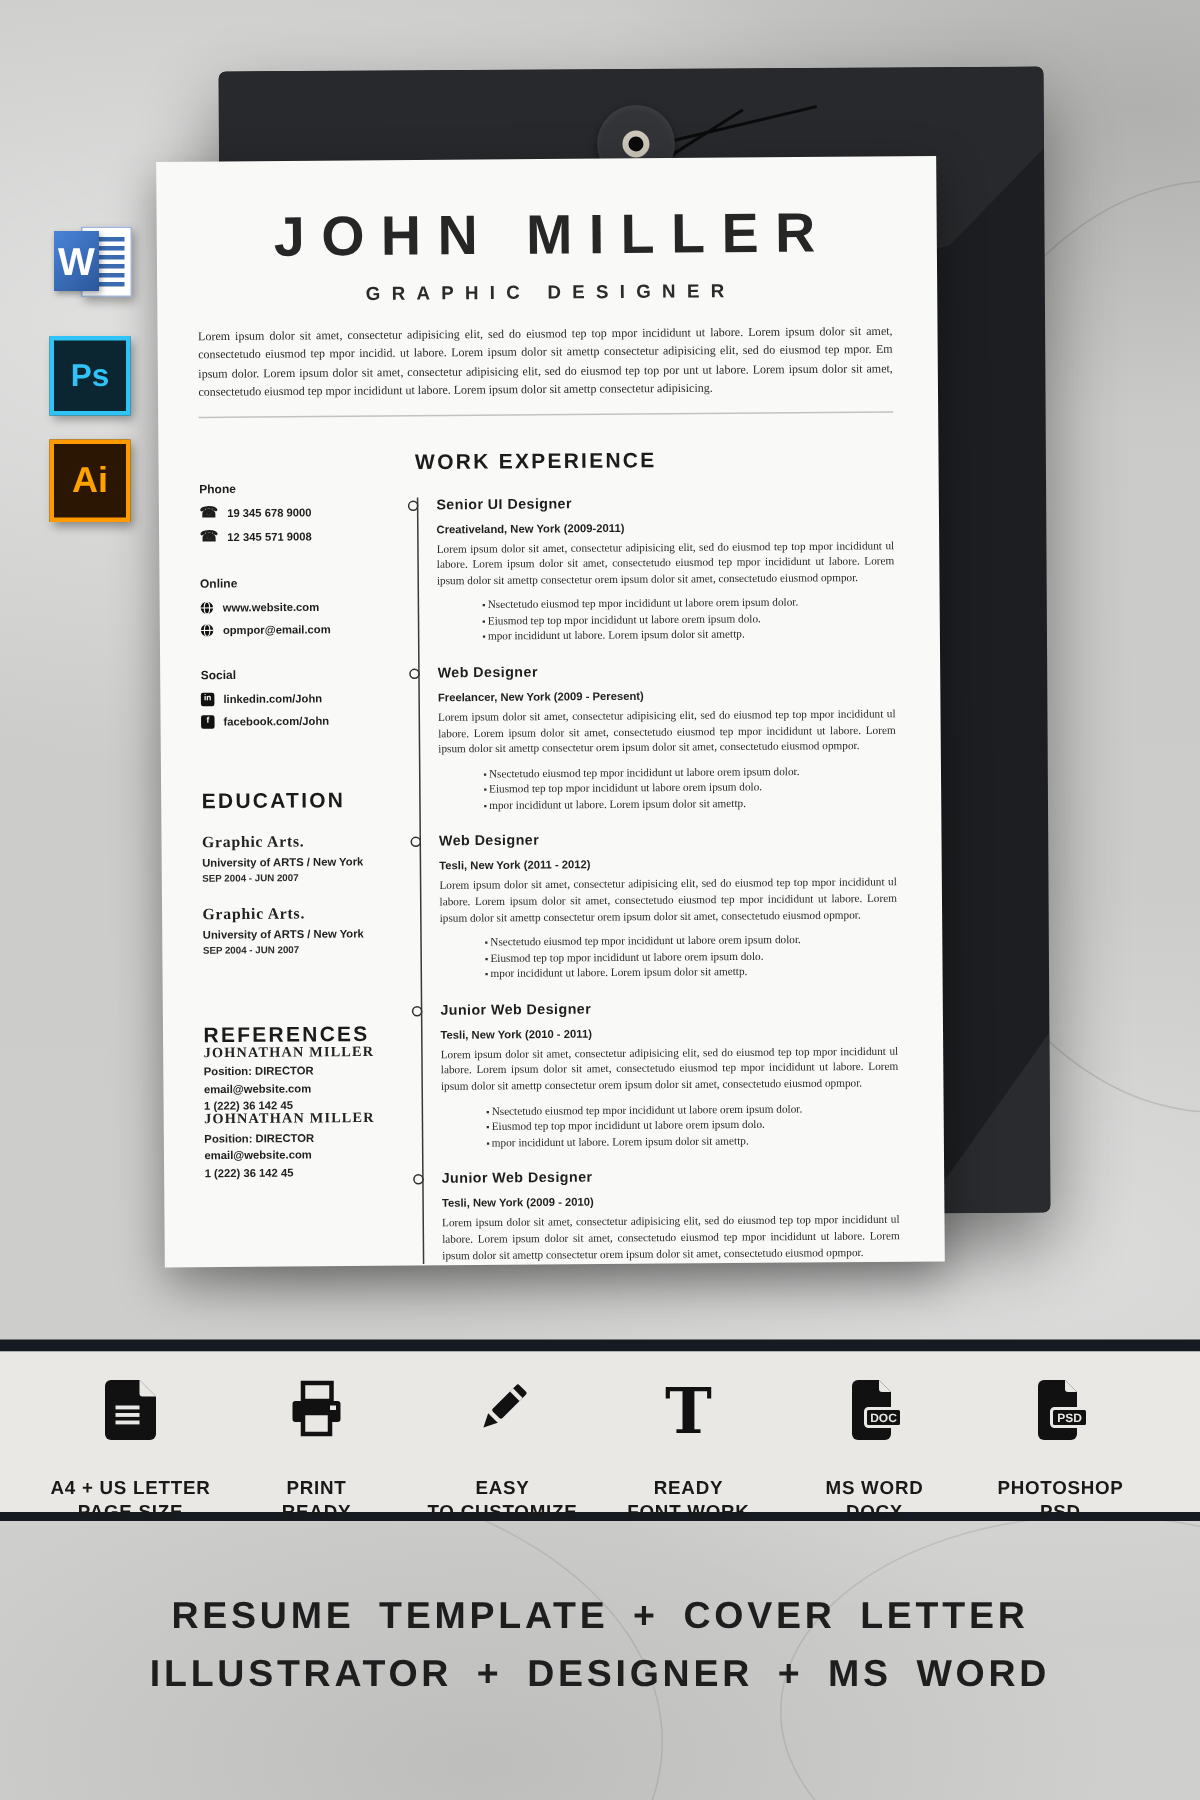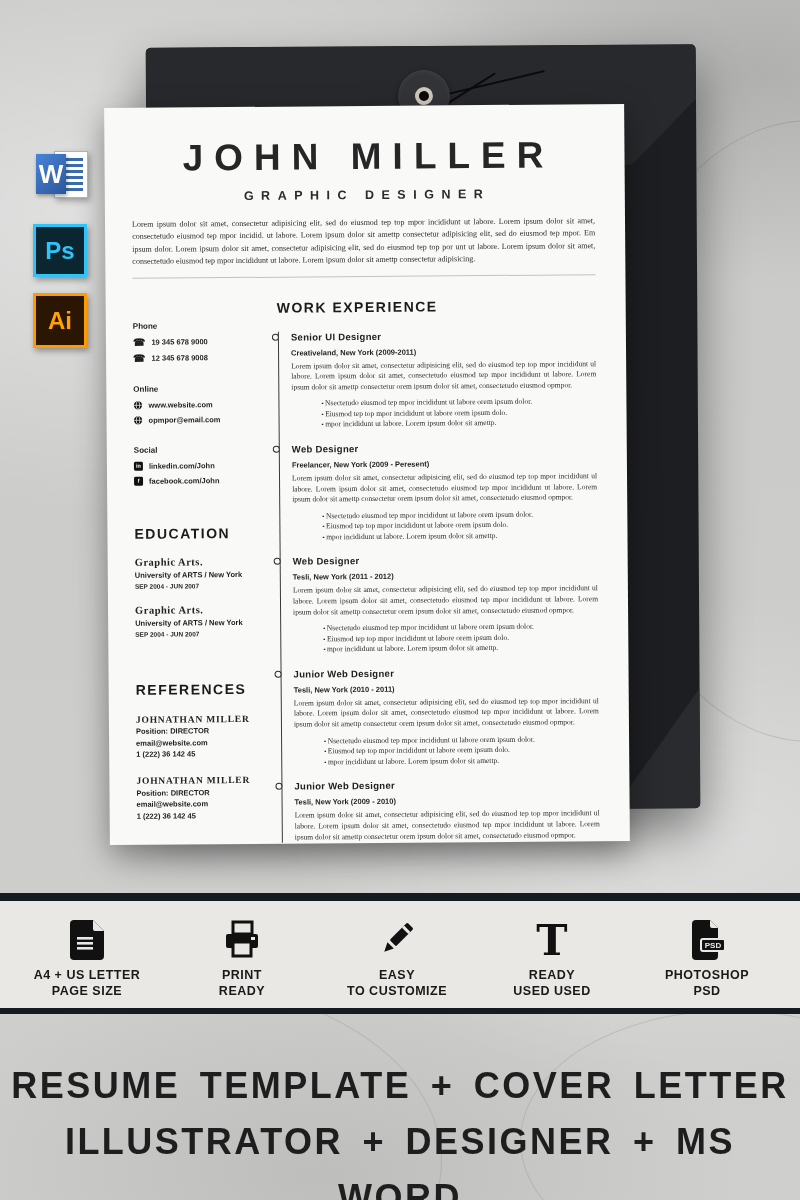--- a/index.html
+++ b/index.html
@@ -56,21 +56,21 @@
   .globe-svg{width:9px;height:9px;flex:none;}
   .badge{width:9px;height:9px;background:#111;color:#fff;font-size:5.5px;font-weight:bold;
     display:flex;align-items:center;justify-content:center;border-radius:1.5px;flex:none;}
   .section-title{font-size:14px;font-weight:bold;letter-spacing:1.5px;color:#1b1b1b;}
   .left-title-edu{margin-top:40px;}
   .left-title-ref{margin-top:44px;}
   .edu-entry{margin-top:15px;}
   .edu-degree{font-family:"Liberation Serif", serif;font-weight:bold;font-size:10.5px;letter-spacing:.5px;}
   .edu-school{font-size:7.5px;font-weight:bold;margin-top:3.5px;}
   .edu-dates{font-size:6.5px;font-weight:bold;margin-top:2.5px;color:#2b2b2b;}
-  .ref-entry{margin-top:17px;}
+  .ref-entry{}
   .ref-name{font-family:"Liberation Serif", serif;font-weight:bold;font-size:9.5px;letter-spacing:.8px;}
   .ref-line{font-size:7.5px;font-weight:bold;margin-top:2.5px;}
 
   .jobs{margin-top:16px;margin-left:1px;border-left:1.5px solid #3a3a3a;padding-left:12px;}
   .job{position:relative;margin-bottom:13px;}
   .job-dot{position:absolute;left:-19px;top:2px;width:5px;height:5px;border:1.5px solid #2e2e2e;
     background:#f9f9f7;border-radius:50%;}
   .job-title{margin:0;font-size:9.5px;font-weight:bold;letter-spacing:.3px;color:#1d1d1d;}
   .job-meta{font-size:7.5px;font-weight:bold;margin-top:6px;color:#1f1f1f;}
   .job-body{margin:4px 0 0;font-family:"Liberation Serif", serif;font-size:7.5px;line-height:1.42;
@@ -84,38 +84,38 @@
     font-weight:bold;box-shadow:2px 3px 6px rgba(0,0,0,.35);}
   .word-icon{left:36px;top:151px;width:52px;height:47px;background:none;box-shadow:none;display:block;}
   .word-page{position:absolute;right:0;top:0;width:34px;height:47px;background:#fff;border:1px solid #9fb4d8;
     box-sizing:border-box;display:flex;flex-direction:column;justify-content:space-evenly;padding:3px 4px;
     box-shadow:2px 3px 6px rgba(0,0,0,.3);}
   .wline{height:3.5px;background:#3a6bb0;}
   .word-w{position:absolute;left:0;top:3px;width:30px;height:40px;background:linear-gradient(135deg,#4a84d8,#2b579a);
     color:#fff;font-size:26px;font-weight:bold;display:flex;align-items:center;justify-content:center;
     box-shadow:1px 2px 4px rgba(0,0,0,.35);}
   .ps-icon{left:33px;top:224px;width:54px;height:53px;background:#0b2531;border:3px solid #2fc3f7;
-    color:#2fc3f7;font-size:24px;}
+    color:#2fc3f7;font-size:21px;}
   .ai-icon{left:33px;top:293px;width:54px;height:55px;background:#2a1602;border:3px solid #ff9a00;
     color:#ffa200;font-size:24px;}
 
   
   .strip-wrap{position:absolute;left:0;top:893px;width:800px;}
   .bar-dark{height:8px;background:#151b21;}
   .features{height:107px;background:#e9e8e5;display:flex;justify-content:space-between;
     padding:0 34px 0 28px;box-sizing:border-box;}
   .feature{width:118px;text-align:center;}
   .feature-icon{height:46px;display:flex;align-items:flex-end;justify-content:center;margin-top:13px;}
-  .feature-label{margin-top:7px;font-size:12.5px;font-weight:bold;letter-spacing:.5px;line-height:1.3;color:#191919;}
+  .feature-label{margin-top:24px;font-size:12.5px;font-weight:bold;letter-spacing:.5px;line-height:1.3;color:#191919;}
   .font-glyph{font-family:"DejaVu Serif", serif;font-weight:bold;font-size:42px;line-height:.9;color:#111;}
   .bar-dark2{height:6px;background:#151b21;}
 
   
   .promo{position:absolute;left:0;top:1058px;width:800px;text-align:center;}
-  .promo-line{font-size:36px;font-weight:bold;letter-spacing:2.5px;word-spacing:7px;color:#1e1e1e;line-height:1.55;}
+  .promo-line{font-size:25px;font-weight:bold;letter-spacing:2.5px;word-spacing:7px;color:#1e1e1e;line-height:1.55;}
 </style>
 </head>
 <body>
 
 <div class="vein vein1"></div>
 <div class="vein vein2"></div>
 <div class="vein vein3"></div>
 
 <div class="envelope">
   <div class="envelope-flap"></div>
@@ -141,21 +141,21 @@
         <div class="group-label">Phone</div>
         <div>
 
             <div class="contact-row">
               <span class="phone-glyph">☎</span>
               <span>19 345 678 9000</span>
             </div>
 
             <div class="contact-row">
               <span class="phone-glyph">☎</span>
-              <span>12 345 678 9008</span>
+              <span>12 345 571 9008</span>
             </div>
           </div>
 
         <div class="group-label">Online</div>
         <div>
 
             <div class="contact-row">
               <svg class="globe-svg" viewBox="0 0 12 12">
                 <circle cx="6" cy="6" r="5.5" fill="#111"></circle>
                 <ellipse cx="6" cy="6" rx="2.4" ry="5.2" fill="none" stroke="#f9f9f7" stroke-width="1"></ellipse>
@@ -364,24 +364,38 @@
       </div>
     </div>
 
     <div class="feature">
       <div class="feature-icon">
         <span class="font-glyph">T</span>
       </div>
       <div class="feature-label">
 
         <div>READY</div>
-          <div>USED USED</div>
-      </div>
-    </div>
-
+          <div>FONT WORK</div>
+      </div>
+    </div>
+
+    <div class="feature">
+      <div class="feature-icon">
+        <svg width="38" height="40" viewBox="0 0 38 40">
+          <path d="M4 4 a4 4 0 0 1 4 -4 h14 l8 8 v28 a4 4 0 0 1 -4 4 h-18 a4 4 0 0 1 -4 -4 z" fill="#111"></path>
+          <path d="M22 0 l8 8 h-6 a2 2 0 0 1 -2 -2 z" fill="#e9e8e5"></path>
+          <rect x="13" y="19" width="24" height="12" rx="2" fill="#111" stroke="#e9e8e5" stroke-width="2"></rect>
+          <text x="25" y="28" text-anchor="middle" font-size="8" font-weight="bold" fill="#e9e8e5" font-family="Liberation Sans, sans-serif">DOC</text>
+        </svg>
+      </div>
+      <div class="feature-label">
+        <div>MS WORD</div>
+          <div>DOCX</div>
+      </div>
+    </div>
 
     <div class="feature">
       <div class="feature-icon">
         <svg width="38" height="40" viewBox="0 0 38 40">
           <path d="M4 4 a4 4 0 0 1 4 -4 h14 l8 8 v28 a4 4 0 0 1 -4 4 h-18 a4 4 0 0 1 -4 -4 z" fill="#111"></path>
           <path d="M22 0 l8 8 h-6 a2 2 0 0 1 -2 -2 z" fill="#e9e8e5"></path>
           <rect x="13" y="19" width="24" height="12" rx="2" fill="#111" stroke="#e9e8e5" stroke-width="2"></rect>
           <text x="25" y="28" text-anchor="middle" font-size="8" font-weight="bold" fill="#e9e8e5" font-family="Liberation Sans, sans-serif">PSD</text>
         </svg>
       </div>

